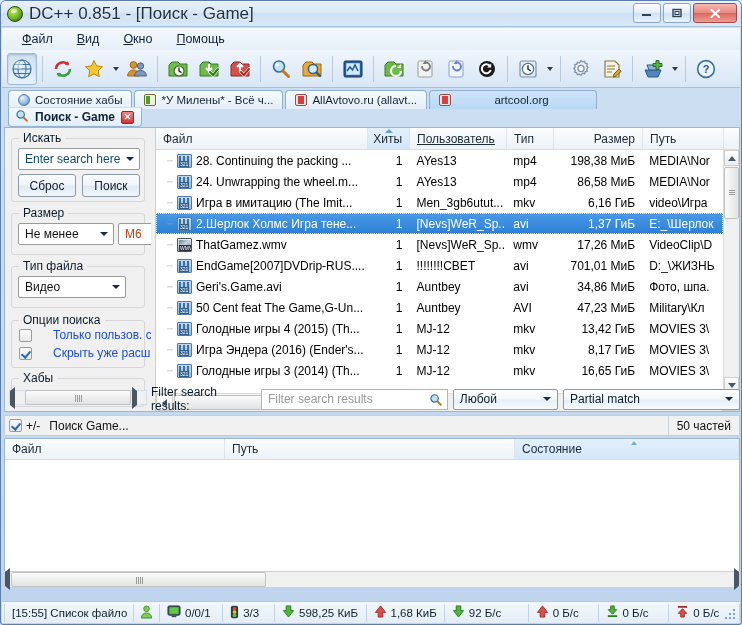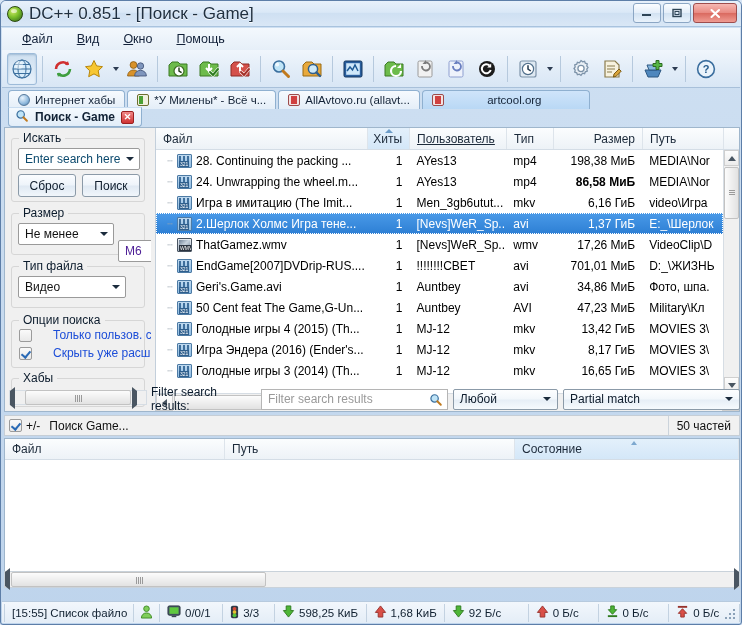--- a/index.html
+++ b/index.html
@@ -545,21 +545,21 @@
       <svg width="22" height="22" viewBox="0 0 22 22">
         <circle cx="11" cy="11" r="8.4" fill="#eaf3fb" stroke="#3c6f9f" stroke-width="1.6"></circle>
         <text x="11" y="15.4" font-size="11" font-weight="bold" fill="#245b8c" text-anchor="middle" font-family="Liberation Sans, sans-serif">?</text>
       </svg>
     </div>
   </div>
 
   <div id="tabs-row">
     <div class="tab">
       <span class="tab-ico globe"></span>
-      <span>Интернет хабы</span>
+      <span>Состояние хабы</span>
     </div>
     <div class="tab">
       <span class="tab-ico hub-green"></span>
       <span>*У Милены* - Всё ч...</span>
     </div>
     <div class="tab">
       <span class="tab-ico hub-red"></span>
       <span>AllAvtovo.ru (allavt...</span>
     </div>
     <div class="tab active-blue" style="min-width:168px;justify-content:flex-start;">
@@ -594,21 +594,21 @@
         <div class="wbtn" style="position:absolute;left:6px;top:35px;width:58px;">Сброс</div>
         <div class="wbtn" style="position:absolute;left:70px;top:35px;width:58px;">Поиск</div>
       </div>
 
       <div class="group" style="left:6px; top:85px; width:134px; height:42px;">
         <div class="group-label">Размер</div>
         <div class="wcombo" style="position:absolute;left:6px;top:9px;width:96px;">
           <span>Не менее</span>
           <span class="arrowbox"></span>
         </div>
-        <div class="wcombo" style="position:absolute;left:106px;top:26px;width:46px;color:#4c1d95;">
+        <div class="wcombo" style="position:absolute;left:106px;top:9px;width:46px;color:#c2410c;">
           <span>М6</span>
         </div>
       </div>
 
       <div class="group" style="left:6px; top:138px; width:134px; height:42px;">
         <div class="group-label">Тип файла</div>
         <div class="wcombo" style="position:absolute;left:6px;top:9px;width:108px;">
           <span>Видео</span>
           <span class="arrowbox"></span>
         </div>
@@ -668,21 +668,21 @@
 
         <div class="row">
           <div class="cell" style="width:212px;">
               <span class="tree-dash">┄</span>
               <span class="fileico"></span>
               <span>24. Unwrapping the wheel.m...</span>
             </div>
           <div class="cell num" style="width:42px;">1</div>
           <div class="cell" style="width:97px;">AYes13</div>
           <div class="cell" style="width:47px;">mp4</div>
-          <div class="cell num" style="width:89px;font-weight:bold;">86,58 МиБ</div>
+          <div class="cell num" style="width:89px;">86,58 МиБ</div>
           <div class="cell" style="width:81px;">MEDIA\Nor</div>
         </div>
 
         <div class="row">
           <div class="cell" style="width:212px;">
               <span class="tree-dash">┄</span>
               <span class="fileico"></span>
               <span>Игра в имитацию (The Imit...</span>
             </div>
           <div class="cell num" style="width:42px;">1</div>

